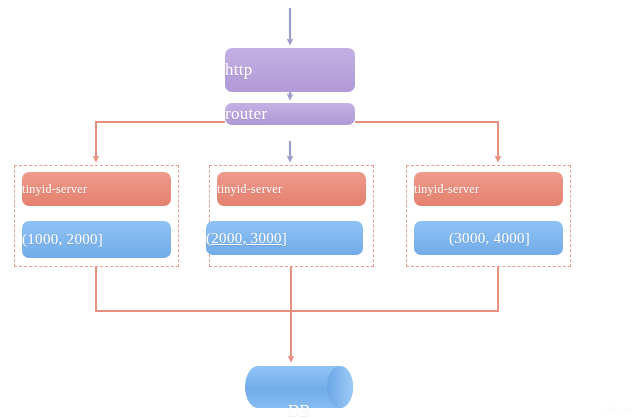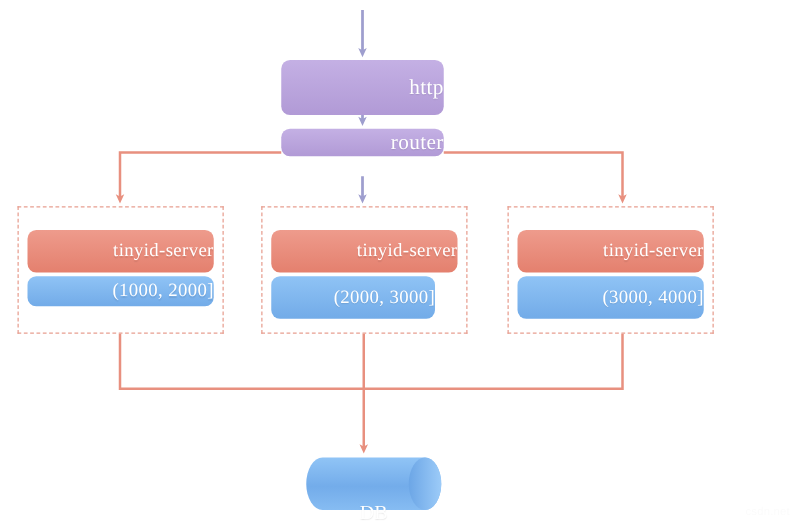--- a/index.html
+++ b/index.html
@@ -20,43 +20,42 @@
     left: 0;
     top: 0;
     width: 640px;
     height: 419px;
     pointer-events: none;
   }
   .node {
     position: absolute;
     display: flex;
     align-items: center;
-    justify-content: flex-end;
+    justify-content: flex-start;
     color: #ffffff;
     text-align: center;
     box-sizing: border-box;
     letter-spacing: 0.3px;
     text-shadow: 0 1px 1px rgba(0,0,0,0.10);
   }
   .node-http, .node-router {
     background: linear-gradient(180deg, #c4b0e4 0%, #b19ad6 100%);
     border-radius: 7px;
     font-size: 17px;
   }
   .group {
     position: absolute;
     box-sizing: border-box;
     border: 1px dashed #e79e90;
     background: transparent;
   }
   .node-server {
     background: linear-gradient(180deg, #ee9b8c 0%, #e4806e 100%);
     border-radius: 7px;
-    font-size: 15px;
-    margin-top: 12px;
+    font-size: 12px;
   }
   .node-range {
     background: linear-gradient(180deg, #8fc3f5 0%, #72abe8 100%);
     border-radius: 7px;
     font-size: 15px;
   }
   .db-wrap {
     position: absolute;
     margin-top: 24px;
   }
@@ -145,29 +144,29 @@
   </div>
 
   <div class="node node-router" style="left:225px; top:103px; width:130px; height:22px;">
     <span>router</span>
   </div>
 
   <div class="group" style="left:14px; top:165px; width:165px; height:102px;"></div>
   <div class="node node-server" style="left:22px; top:172px; width:149px; height:34px;">
     <span>tinyid-server</span>
   </div>
-  <div class="node node-range" style="left:22px; top:221px; width:149px; height:24px;">
+  <div class="node node-range" style="left:22px; top:221px; width:149px; height:37px;">
     <span>(1000, 2000]</span>
   </div>
 
   <div class="group" style="left:209px; top:165px; width:165px; height:102px;"></div>
   <div class="node node-server" style="left:217px; top:172px; width:149px; height:34px;">
     <span>tinyid-server</span>
   </div>
-  <div class="node node-range" style="left:217px; top:221px; width:131px; height:34px;">
+  <div class="node node-range" style="left:206px; top:221px; width:157px; height:34px;text-decoration:underline;">
     <span>(2000, 3000]</span>
   </div>
 
   <div class="group" style="left:406px; top:165px; width:165px; height:102px;"></div>
   <div class="node node-server" style="left:414px; top:172px; width:149px; height:34px;">
     <span>tinyid-server</span>
   </div>
   <div class="node node-range" style="left:414px; top:221px; width:149px; height:34px;padding-left:35px;">
     <span>(3000, 4000]</span>
   </div>

